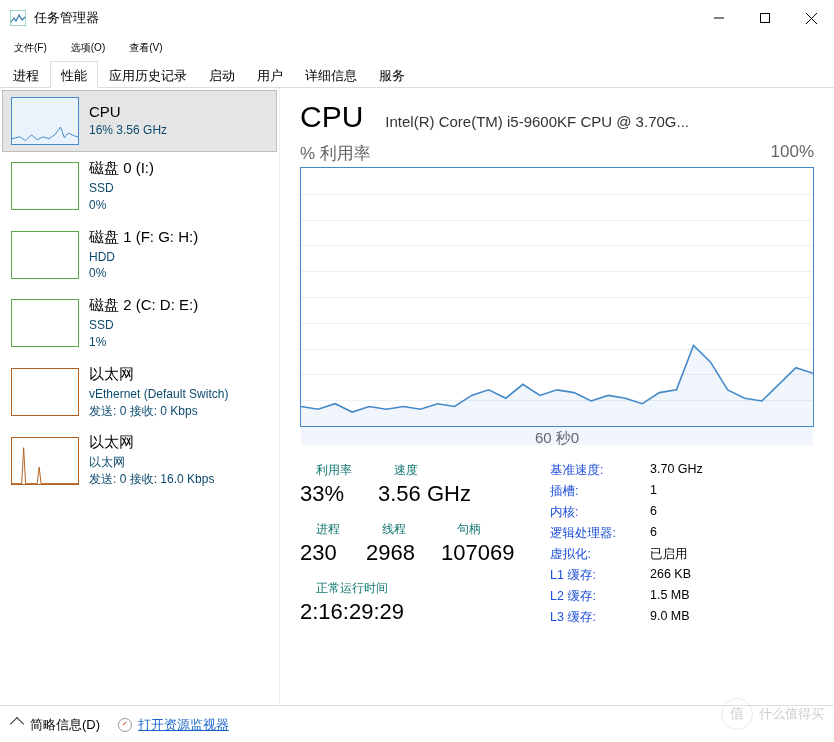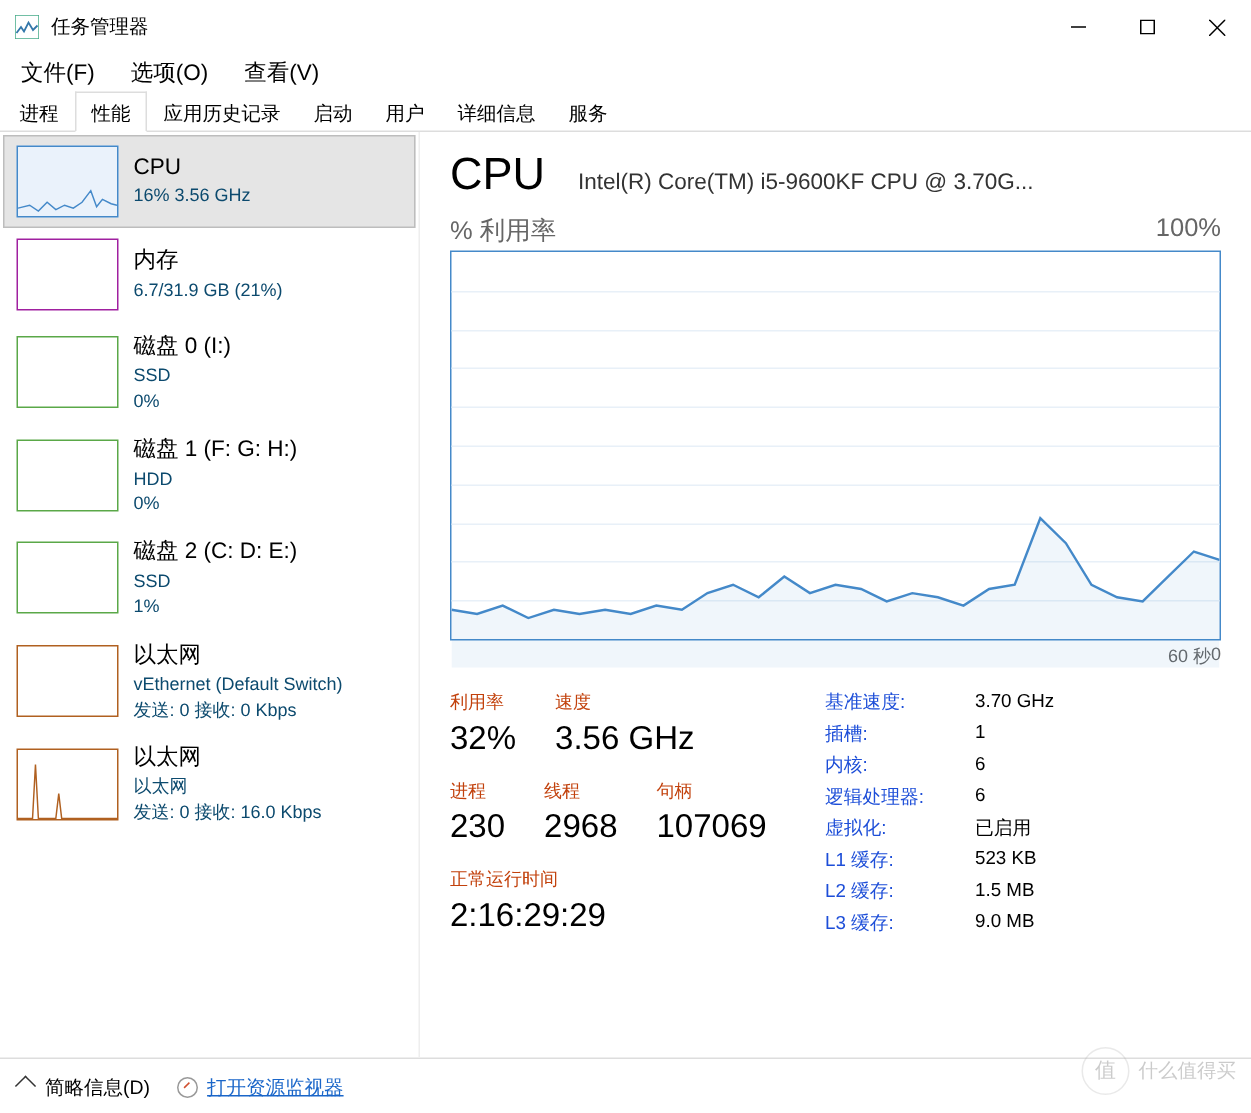--- a/index.html
+++ b/index.html
@@ -2,47 +2,47 @@
 <html><head>
 <meta charset="utf-8">
 <style>
 * { box-sizing: border-box; margin: 0; padding: 0; }
 body { font-family: "Microsoft YaHei", "Segoe UI", sans-serif; background: #fff; width: 834px; height: 742px; overflow: hidden; font-size: 13px; }
 .titlebar { height: 36px; display: flex; align-items: center; padding: 0 0 0 10px; }
 .titlebar-icon { width: 16px; height: 16px; margin-right: 8px; }
 .titlebar-title { flex: 1; font-size: 13px; }
 .win-controls { display: flex; height: 100%; }
 .win-btn { width: 46px; display: flex; align-items: center; justify-content: center; }
-.menubar { height: 24px; display: flex; align-items: center; padding-left: 10px; gap: 16px; font-size: 15px; }
+.menubar { height: 24px; display: flex; align-items: center; padding-left: 10px; gap: 16px; font-size: 10px; }
 .menubar span { padding: 2px 4px; }
 .tabs { height: 28px; display: flex; align-items: stretch; border-bottom: 1px solid #ddd; padding-left: 2px; }
 .tab { padding: 5px 10px; font-size: 13px; border: 1px solid transparent; position: relative; top: 1px; }
 .tab.active { border: 1px solid #ddd; border-bottom: 1px solid #fff; background: #fff; }
 .content { display: flex; height: 617px; }
 .sidebar { width: 280px; border-right: 1px solid #eee; overflow-y: auto; padding: 2px; }
 .side-item { display: flex; align-items: center; padding: 6px 8px; gap: 10px; border: 1px solid transparent; }
 .side-item.active { background: #e5e5e5; border: 1px solid #bdbdbd; }
 .thumb { width: 68px; height: 48px; border: 1px solid; position: relative; background: #fff; flex-shrink: 0; }
 .side-info .name { font-size: 15px; margin-bottom: 2px; }
 .side-info .sub { font-size: 12px; color: #0c4a6e; line-height: 1.4; }
 .main { flex: 1; padding: 12px 20px 0 20px; display: flex; flex-direction: column; }
 .main-header { display: flex; align-items: baseline; gap: 22px; margin-bottom: 8px; }
 .main-title { font-size: 30px; font-weight: 400; }
 .main-sub { font-size: 15px; color: #333; white-space: nowrap; overflow: hidden; }
 .chart-labels { display: flex; justify-content: space-between; font-size: 17px; color: #666; margin-bottom: 2px; }
 .chart { height: 260px; border: 1px solid #4489c9; background: #fff; position: relative; }
 .chart .grid-line { position: absolute; left: 0; right: 0; border-top: 1px solid #e8f0f8; }
 .chart svg { position: absolute; inset: 0; }
-.chart-x { display: flex; justify-content: flex-end; font-size: 12px; color: #666; margin-top: 2px; margin-bottom: 14px; }
+.chart-x { display: flex; justify-content: center; font-size: 15px; color: #666; margin-top: 2px; margin-bottom: 14px; }
 .stats-row { display: flex; }
 .stats-left { width: 250px; }
 .stats-right { flex: 1; }
 .stat-grid { display: flex; flex-wrap: wrap; gap: 0 26px; }
 .stat { margin-bottom: 14px; }
-.stat-label { font-size: 12px; color: #c2410c; margin-bottom: 2px; }
+.stat-label { font-size: 12px; color: #0f766e; margin-bottom: 2px; margin-left: 16px; }
 .stat-value { font-size: 22px; }
 .info-table { font-size: 12.5px; }
 .info-table .row { display: flex; margin-bottom: 4px; }
 .info-table .key { width: 100px; color: #1d4ed8; }
 .footer { height: 38px; border-top: 1px solid #ddd; display: flex; align-items: center; padding: 0 12px; gap: 18px; font-size: 13px; }
 .chevron { display: inline-block; width: 10px; height: 10px; border-left: 1px solid #333; border-top: 1px solid #333; transform: rotate(45deg); margin-right: 8px; }
 .link { color: #1a66c9; text-decoration: underline; display: flex; align-items: center; gap: 6px; }
 .rm-icon { width: 14px; height: 14px; border: 1px solid #999; border-radius: 50%; position: relative; }
 .rm-icon::after { content: ""; position: absolute; width: 5px; height: 1px; background: #d05030; top: 4px; left: 3px; transform: rotate(-45deg); }
 .sidebar::-webkit-scrollbar { width: 16px; }
@@ -103,27 +103,20 @@
           <svg viewBox="0 0 68 48" style="position:absolute;inset:0">
             <polyline points="0,42 8,40 14,44 20,38 26,43 32,40 38,42 44,38 50,30 54,41 58,36 64,39 68,40" fill="none" stroke="#4489c9" stroke-width="1"></polyline>
           </svg>
         </div>
         <div class="side-info">
           <div class="name">CPU</div>
           <div class="sub" style="white-space: pre-line;">16% 3.56 GHz</div>
         </div>
       </div>
       <div class="side-item">
-        <div class="thumb" style="border-color: rgb(160, 32, 160); background: rgb(255, 255, 255);"></div>
-        <div class="side-info">
-          <div class="name">内存</div>
-          <div class="sub" style="white-space: pre-line;">6.7/31.9 GB (21%)</div>
-        </div>
-      </div>
-      <div class="side-item">
         <div class="thumb" style="border-color: rgb(90, 168, 72); background: rgb(255, 255, 255);"></div>
         <div class="side-info">
           <div class="name">磁盘 0 (I:)</div>
           <div class="sub" style="white-space: pre-line;">SSD
 0%</div>
         </div>
       </div>
       <div class="side-item">
         <div class="thumb" style="border-color: rgb(90, 168, 72); background: rgb(255, 255, 255);"></div>
         <div class="side-info">
@@ -189,21 +182,21 @@
     <div class="chart-x">
       <span>60 秒</span>
       <span>0</span>
     </div>
 
     <div class="stats-row">
       <div class="stats-left">
         <div class="stat-grid">
           <div class="stat">
             <div class="stat-label">利用率</div>
-            <div class="stat-value">32%</div>
+            <div class="stat-value">33%</div>
           </div>
           <div class="stat">
             <div class="stat-label">速度</div>
             <div class="stat-value">3.56 GHz</div>
           </div>
         </div>
         <div class="stat-grid">
           <div class="stat">
             <div class="stat-label">进程</div>
             <div class="stat-value">230</div>
@@ -239,21 +232,21 @@
           <div class="row">
               <span class="key">逻辑处理器:</span>
               <span>6</span>
             </div>
           <div class="row">
               <span class="key">虚拟化:</span>
               <span>已启用</span>
             </div>
           <div class="row">
               <span class="key">L1 缓存:</span>
-              <span>523 KB</span>
+              <span>266 KB</span>
             </div>
           <div class="row">
               <span class="key">L2 缓存:</span>
               <span>1.5 MB</span>
             </div>
           <div class="row">
               <span class="key">L3 缓存:</span>
               <span>9.0 MB</span>
             </div>
         </div>

